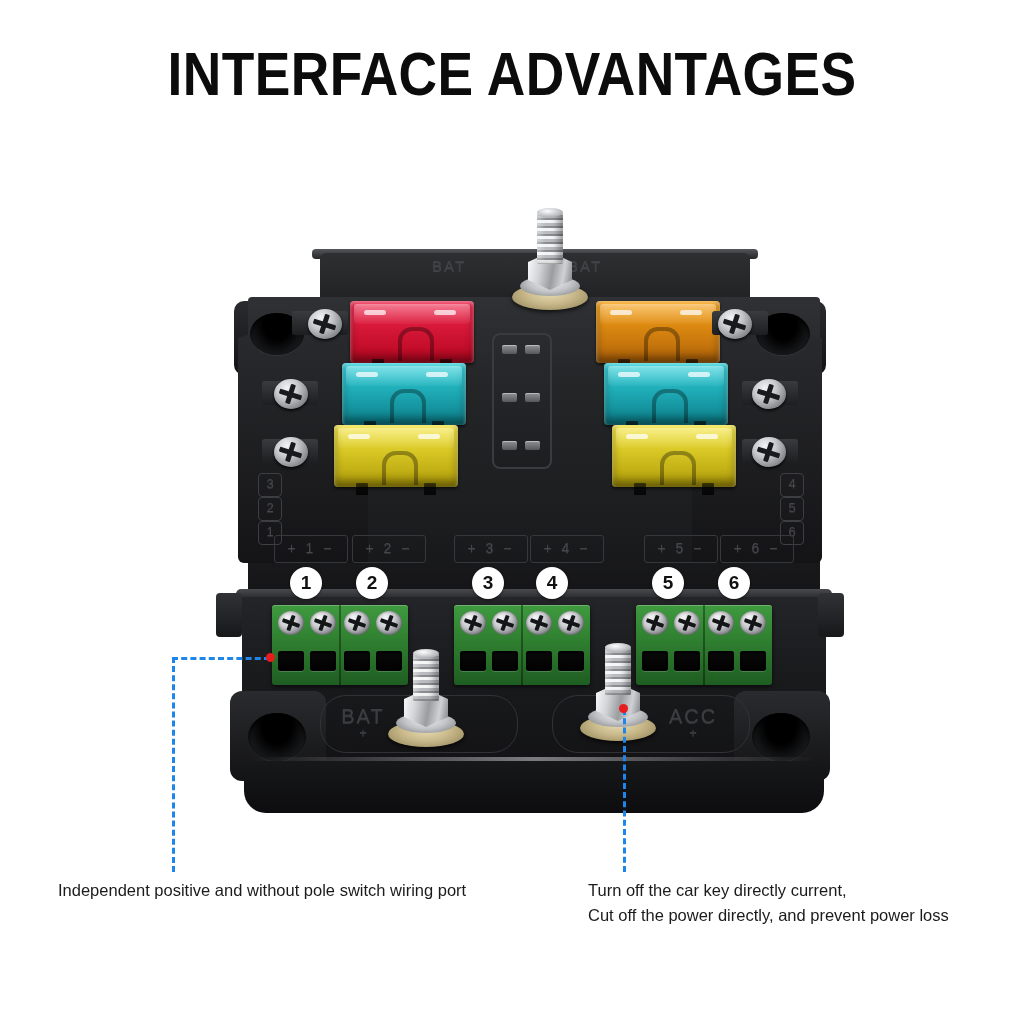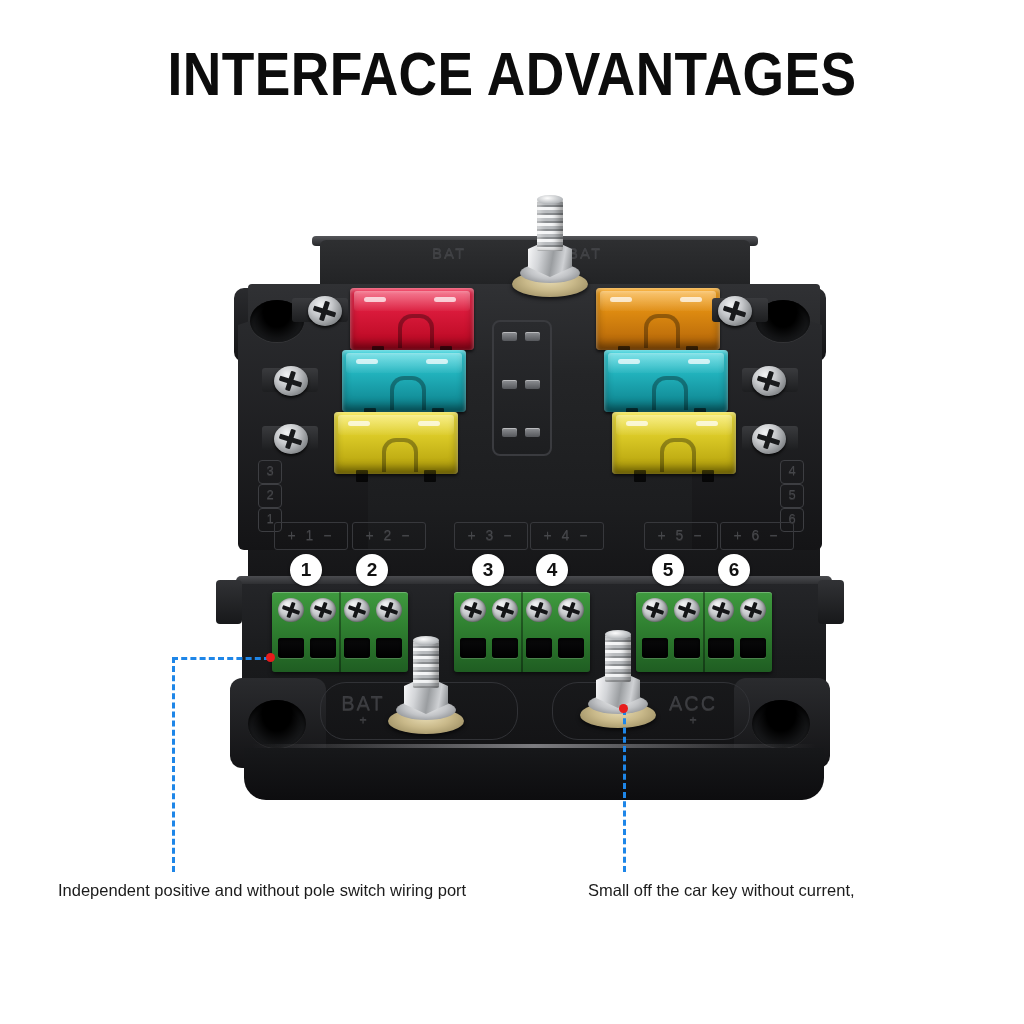--- a/index.html
+++ b/index.html
@@ -13,21 +13,21 @@
   #title{
     position:absolute;left:0;top:38px;width:1024px;
     text-align:center;
     font-size:62px;font-weight:bold;letter-spacing:.5px;
     color:#0c0c0c;
     transform:scaleX(.86);
     font-family:"Liberation Sans", sans-serif;
   }
 
   
-  #product{position:absolute;left:200px;top:188px;width:660px;height:640px;text-decoration:underline;}
+  #product{position:absolute;left:200px;top:201px;width:660px;height:640px;text-decoration:underline;}
 
   
   .shell-top{
     position:absolute;left:120px;top:52px;width:430px;height:120px;
     background:linear-gradient(180deg,#2e2f31 0%,#1b1c1e 60%,#161618 100%);
     border-radius:6px 6px 0 0;
   }
   .shell-top-lip{
     position:absolute;left:112px;top:48px;width:446px;height:10px;
     background:linear-gradient(180deg,#55565a,#26272a);
@@ -471,14 +471,15 @@
 <div class="red-dot" style="left:266px;top:653px;"></div>
 
 <div class="dash-v" style="left:623px;top:709px;height:163px;"></div>
 <div class="red-dot" style="left:619px;top:704px;"></div>
 
 <div class="caption" style="left:58px;top:878px;">
   <div>Independent positive and without pole switch wiring port</div>
 </div>
 
 <div class="caption" style="left:588px;top:878px;">
-  <div>Small off the car key without current,</div>
+  <div>Turn off the car key directly current,</div>
+  <div>Cut off the power directly, and prevent power loss</div>
 </div>
 
 </body></html>

